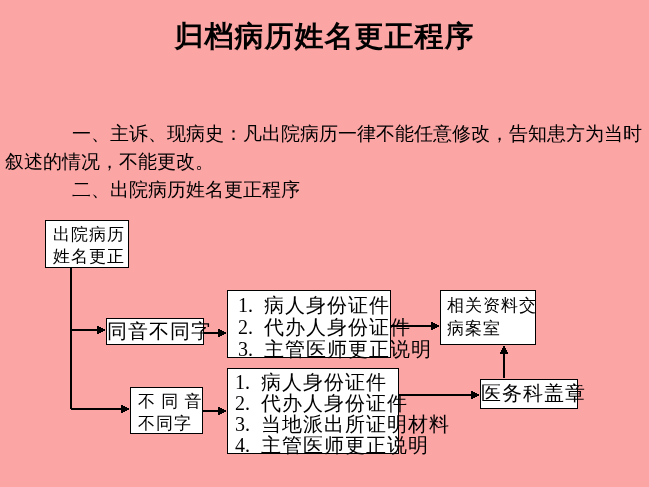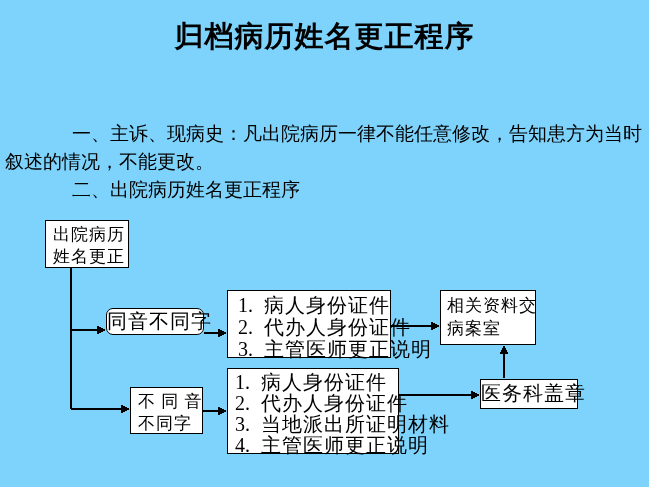--- a/index.html
+++ b/index.html
@@ -6,21 +6,21 @@
     margin: 0;
     padding: 0;
     background: #ffffff;
     font-family: "Liberation Serif", "DejaVu Serif", serif;
     color: #000000;
   }
   .page {
     position: relative;
     width: 649px;
     height: 487px;
-    background: #7dd3fc;
+    background: #fca5a5;
     overflow: hidden;
   }
   .title {
     position: absolute;
     left: 0;
     top: 17px;
     width: 649px;
     text-align: center;
     font-size: 29px;
     font-weight: bold;
@@ -42,21 +42,21 @@
     box-sizing: border-box;
     border: 1px solid #000000;
     background: #ffffff;
     letter-spacing: 1px;
     white-space: nowrap;
   }
   .t17 { font-size: 17px; }
   .t15 { font-size: 20px; }
 
   .box-start   { left: 45px;  top: 220px; width: 84px;  height: 48px; padding: 3px 0 12px 7px; line-height: 22px; }
-  .box-same    { left: 106px; top: 308px; width: 98px;  height: 27px; text-align: center; line-height: 25px; border-radius: 7px; }
+  .box-same    { left: 106px; top: 318px; width: 98px;  height: 27px; text-align: center; line-height: 25px; }
   .box-list1   { left: 227px; top: 290px; width: 164px; height: 68px; padding: 3px 0 0 10px; line-height: 22px; }
   .box-records { left: 440px; top: 290px; width: 96px;  height: 55px; padding: 3px 0 0 6px; line-height: 23px; }
   .box-diff    { left: 130px; top: 387px; width: 73px;  height: 47px; padding: 3px 0 0 7px; line-height: 22px; }
   .box-list2   { left: 227px; top: 368px; width: 172px; height: 86px; padding: 3px 0 0 7px; line-height: 21px; }
   .box-stamp   { left: 480px; top: 379px; width: 98px;  height: 30px; text-align: center; line-height: 27px; }
 
   .li { display: block; }
   .num { display: inline-block; width: 20px; letter-spacing: 0; }
 
   svg.connectors {

